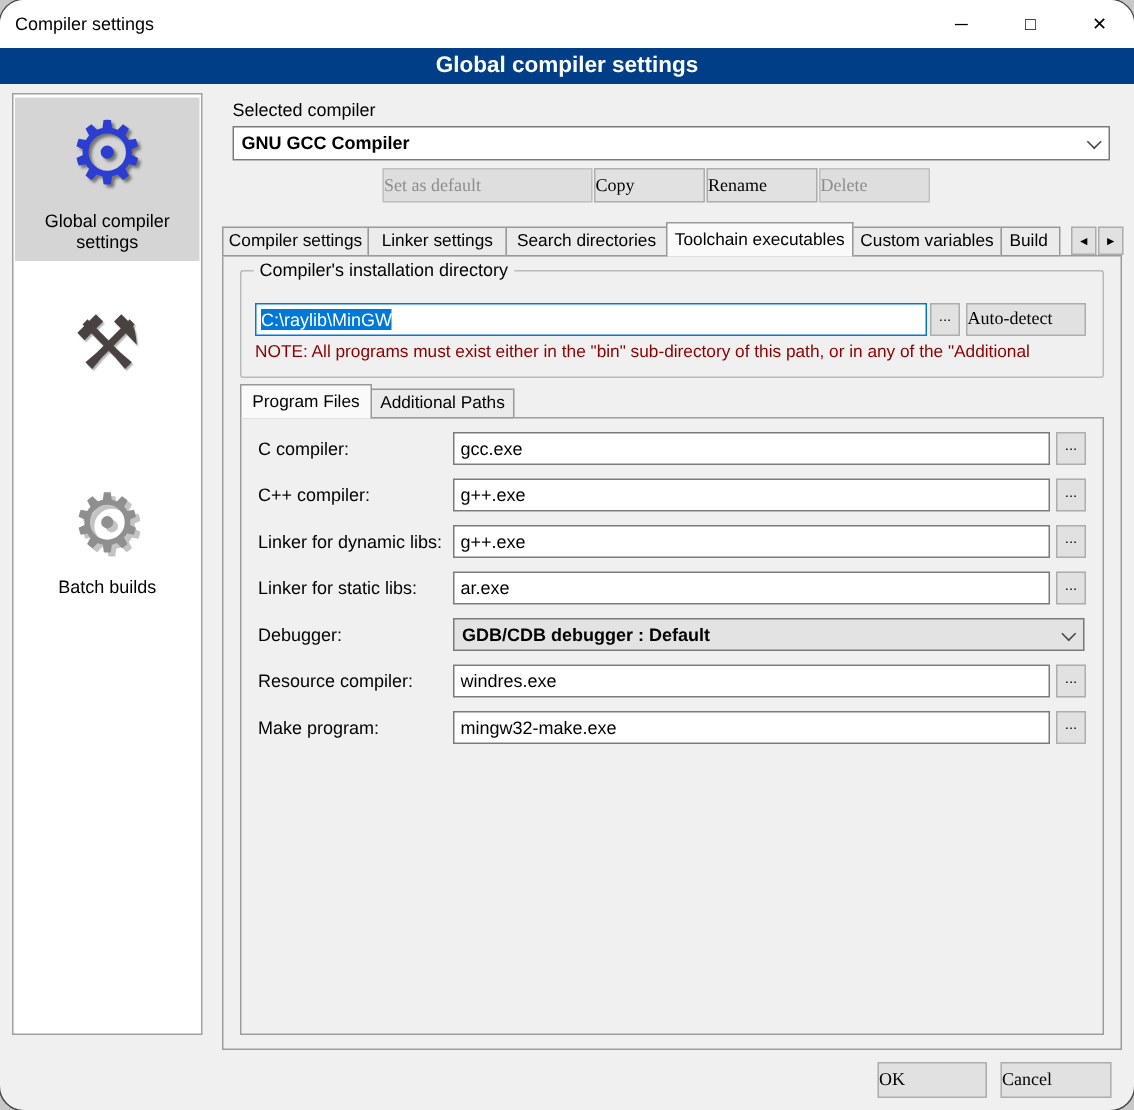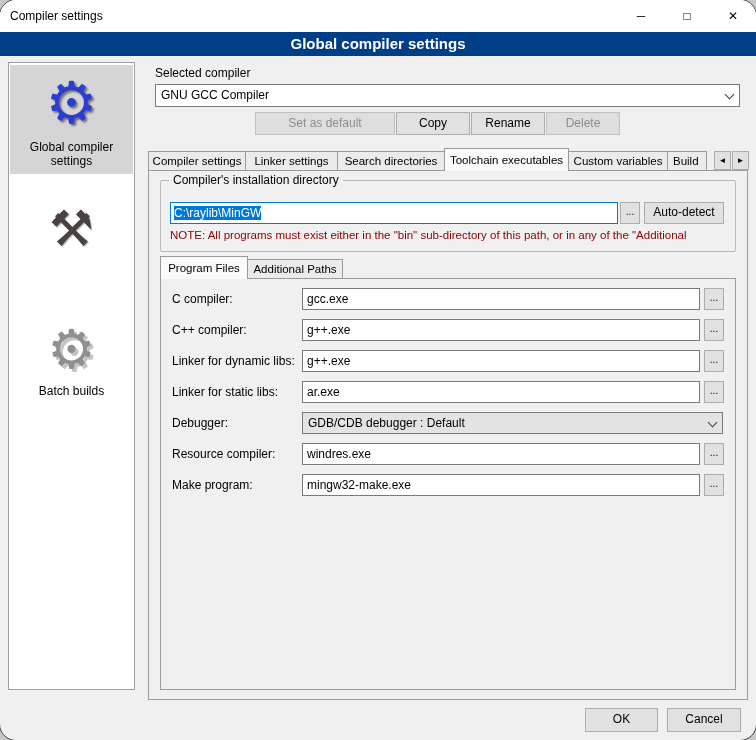--- a/index.html
+++ b/index.html
@@ -28,24 +28,24 @@
   .side-icon { display:block; line-height:1.05; }
   .side-label { display:block; margin-top:6px; font-size:12px; line-height:14px; padding:0 4px 6px; }
   #side1 { top:2px; padding-top:8px; }
   #side1 .side-icon { font-size:58px; color:#2c3ed1; text-shadow:2px 2px 2px rgba(0,0,0,0.45); }
   #side2 { top:140px; }
   #side2 .side-icon { font-size:50px; color:#4a4240; text-shadow:1px 1px 1px rgba(0,0,0,0.3); }
   #side3 { top:258px; }
   #side3 .side-icon { font-size:54px; color:#8f8f8f; text-shadow:3px 3px 0 #c4c4c4; }
   
   .btn { position:absolute; height:23px; background:#e1e1e1; border:1px solid #adadad;
-    font-size:12px; text-align:center; line-height:20px; font-family:Liberation Sans, sans-serif; cursor:default; }
+    font-size:12px; line-height:20px; font-family:Liberation Serif, serif; cursor:default; }
   .btn.disabled { color:#8d8d8d; background:#dedede; border-color:#c0c0c0; }
   .combo { position:absolute; height:23px; border:1px solid #7a7a7a; background:#ffffff;
-    line-height:21px; padding-left:5px; }
+    line-height:21px; padding-left:5px;font-weight:bold; }
   .combo .chev { position:absolute; right:6px; top:8px; width:7px; height:7px;
     border-right:1.5px solid #444; border-bottom:1.5px solid #444; transform:rotate(45deg); margin-top:-2px; }
   .combo.gray { background:#e3e3e3; }
   
   .tabbar { position:absolute; left:148px; top:148px; height:23px; display:flex; align-items:flex-end; z-index:3; }
   .tab { height:20px; line-height:19px; background:#ebebeb; border:1px solid #999;
     margin-left:-1px; font-size:11.5px; text-align:center; white-space:nowrap; overflow:hidden; cursor:default; }
   .tab:first-child { margin-left:0; }
   .tab.active { height:23px; line-height:22px; background:#fafafa; border-bottom:none; z-index:4; }
   .tab-arrow { position:absolute; width:17px; height:19px; background:#e1e1e1; border:1px solid #adadad;

